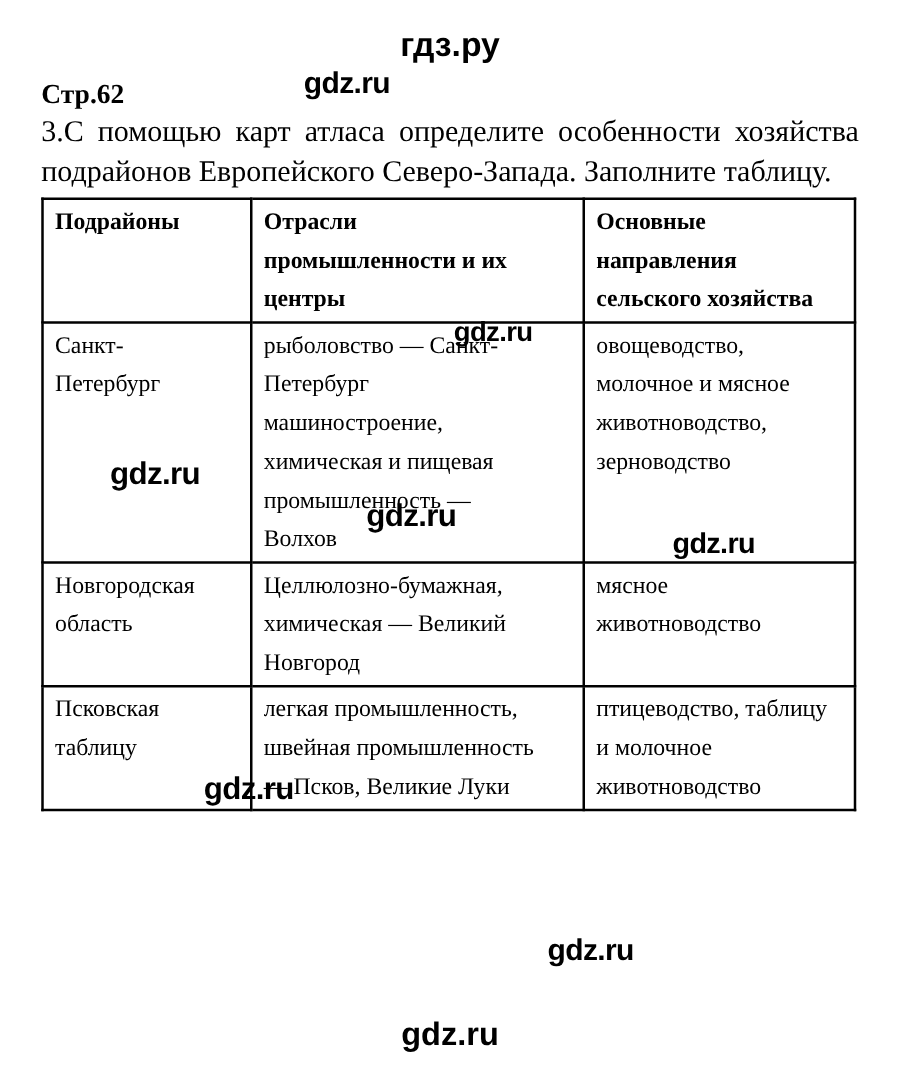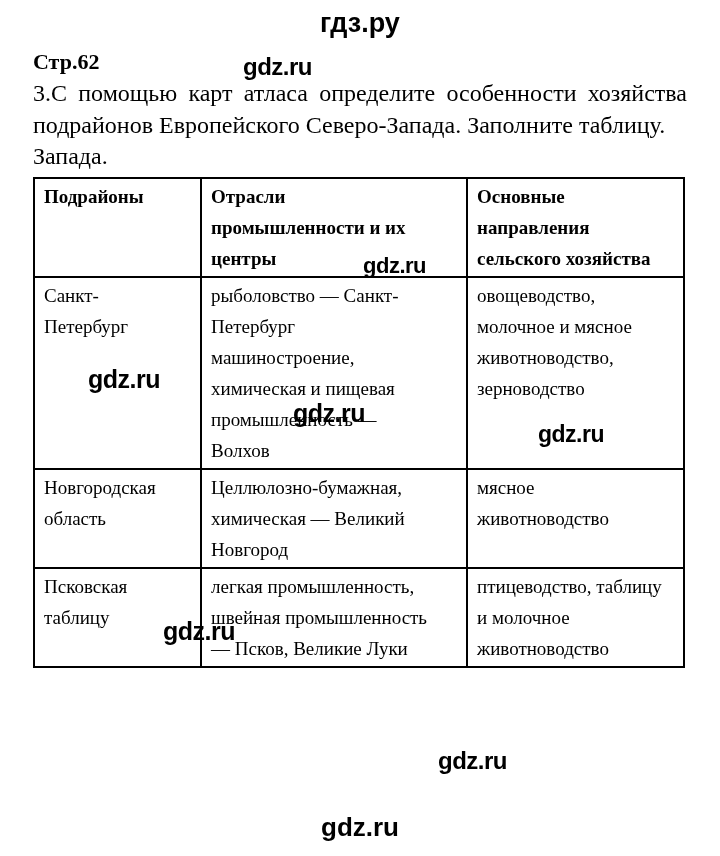--- a/index.html
+++ b/index.html
@@ -6,21 +6,21 @@
   #page {
     position: relative;
     width: 720px;
     height: 856px;
     background: #ffffff;
     overflow: hidden;
     color: #000000;
     font-family: "Liberation Serif", serif;
   }
   .site-header {
-    padding-top: 7px;
+    padding-top: 20px;
     text-align: center;
     font-family: "Liberation Sans", sans-serif;
     font-weight: 700;
     font-size: 27px;
     line-height: 32px;
     color: #000;
   }
   .content {
     margin-left: 33px;
     width: 654px;
@@ -86,21 +86,20 @@
 <div id="page">
 
   <div class="site-header">гдз.ру</div>
 
   <div class="content">
     <div class="page-label">Стр.62</div>
 
     <div class="para">
       <div class="para-line justify">3.С помощью карт атласа определите особенности хозяйства</div>
       <div class="para-line">подрайонов Европейского Северо-Запада. Заполните таблицу.</div>
-      <div class="para-line">Запада.</div>
     </div>
 
     <table class="answers">
       <colgroup>
         <col style="width:167px">
         <col style="width:266px">
         <col style="width:217px">
       </colgroup>
       <thead>
         <tr style="height:89px">

